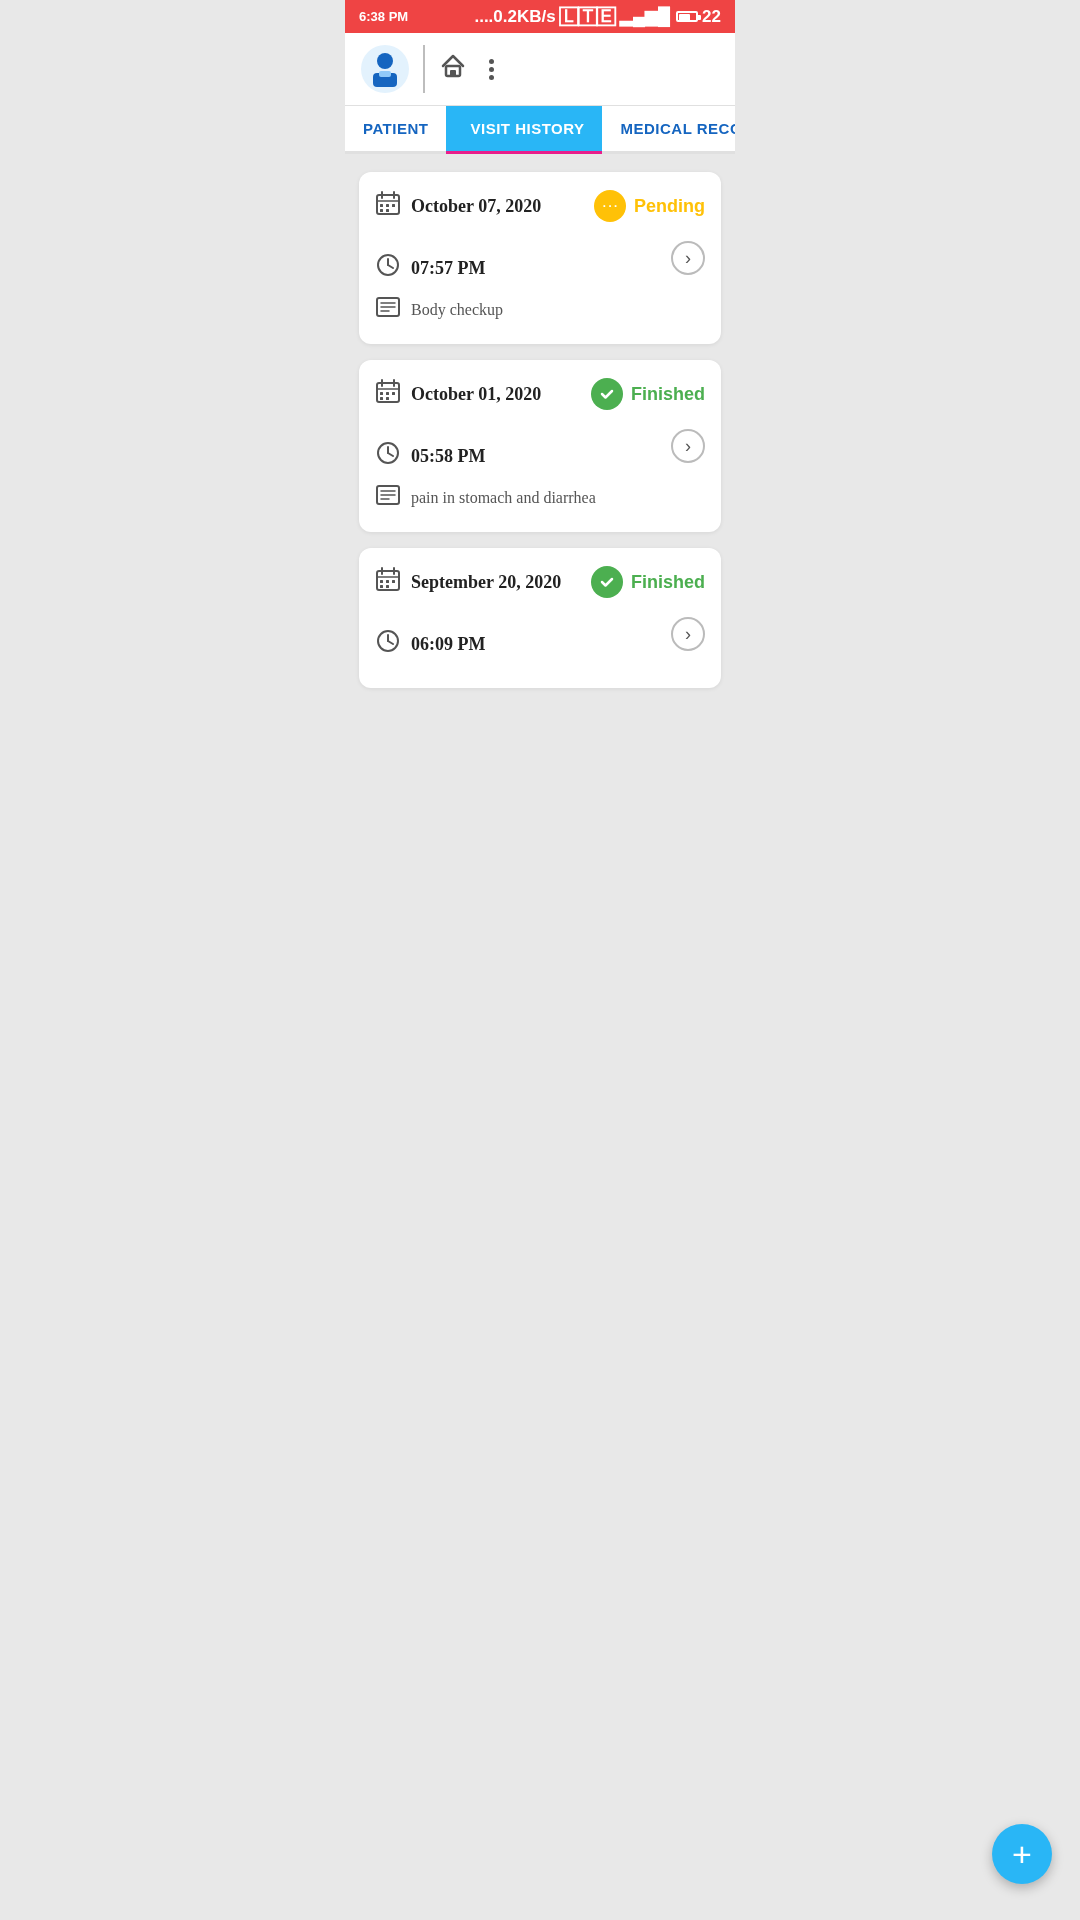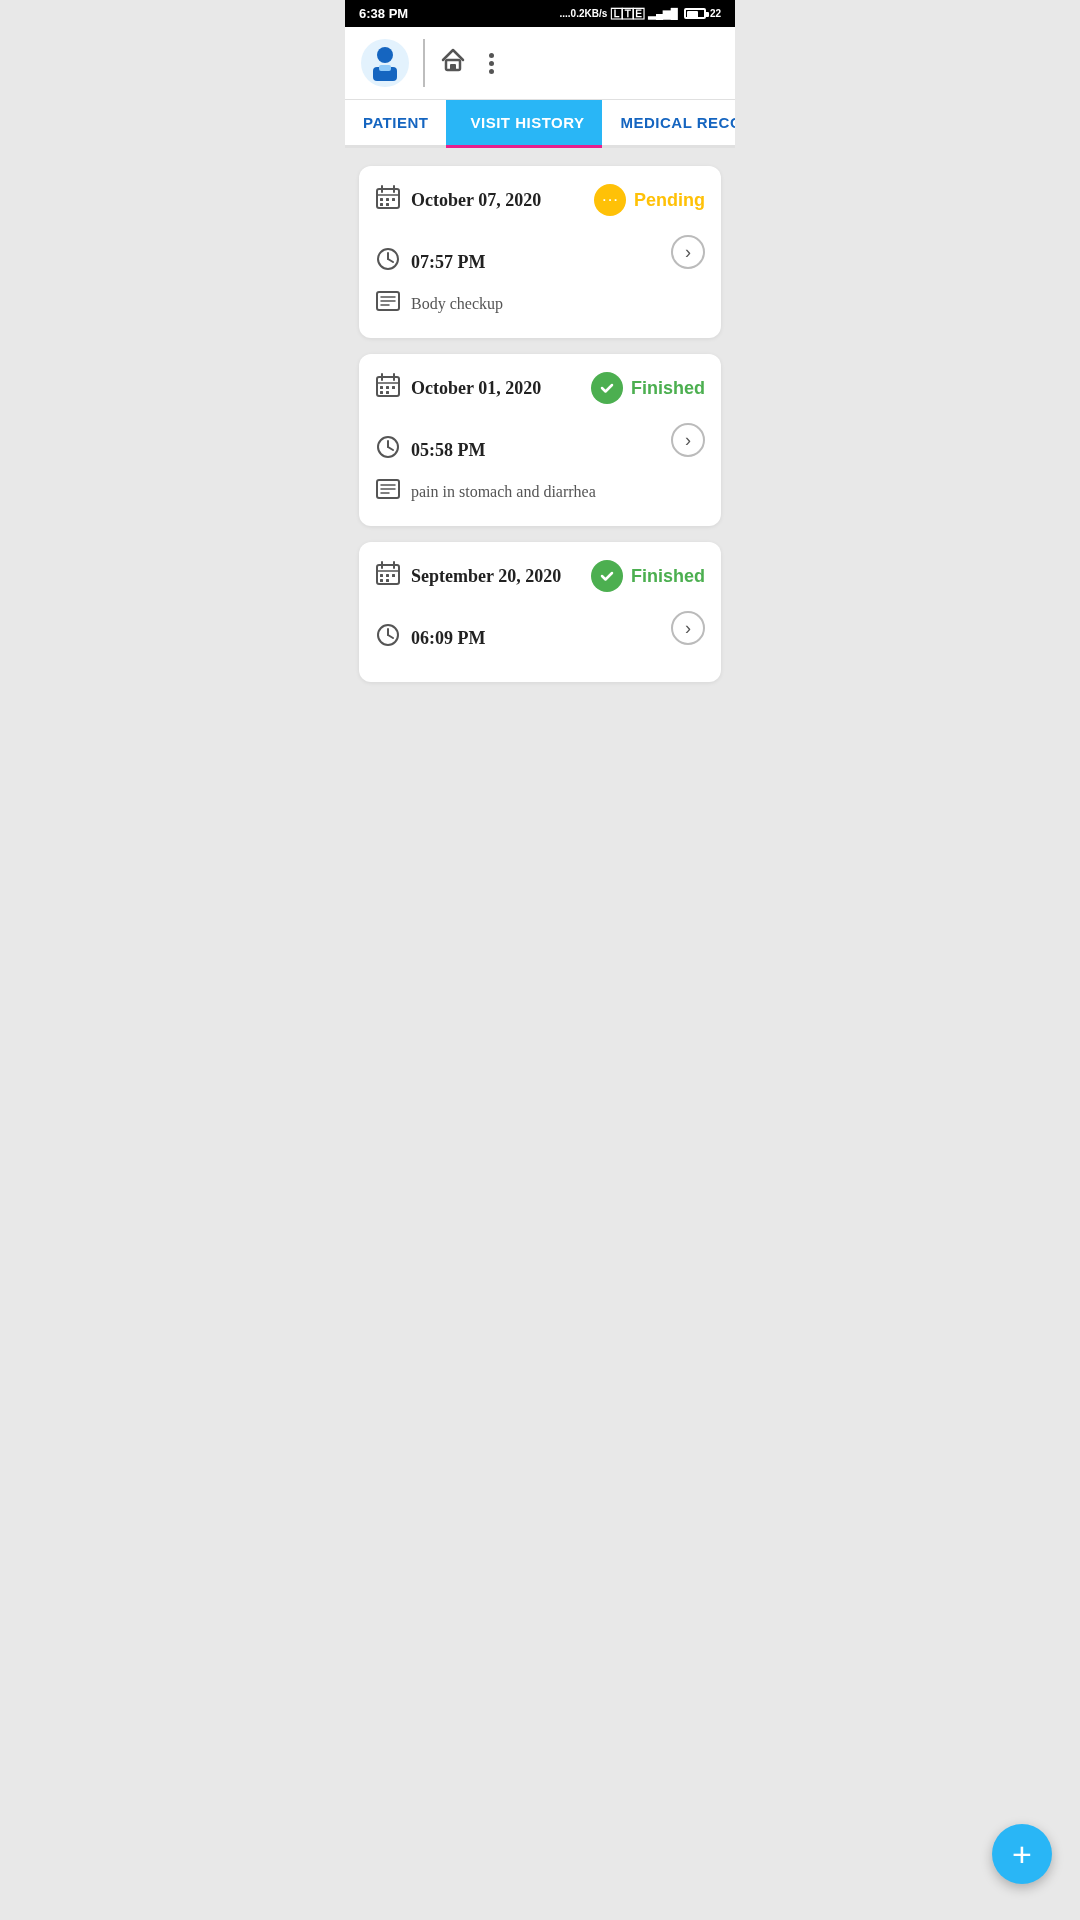--- a/index.html
+++ b/index.html
@@ -9,34 +9,34 @@
       font-family: 'Segoe UI', Arial, sans-serif;
       background: #e8e8e8;
       width: 390px;
       margin: 0 auto;
       min-height: 860px;
       position: relative;
     }
 
     
     .status-bar {
-      background: #000000;
+      background: #ef4444;
       color: white;
       display: flex;
       justify-content: space-between;
       align-items: center;
       padding: 6px 14px;
       font-size: 13px;
       font-weight: 600;
     }
     .status-bar-right {
       display: flex;
       align-items: center;
       gap: 4px;
-      font-size: 10px;
+      font-size: 17px;
     }
     .battery-icon {
       display: inline-block;
       width: 22px;
       height: 11px;
       border: 2px solid white;
       border-radius: 2px;
       position: relative;
       margin-left: 2px;
     }

